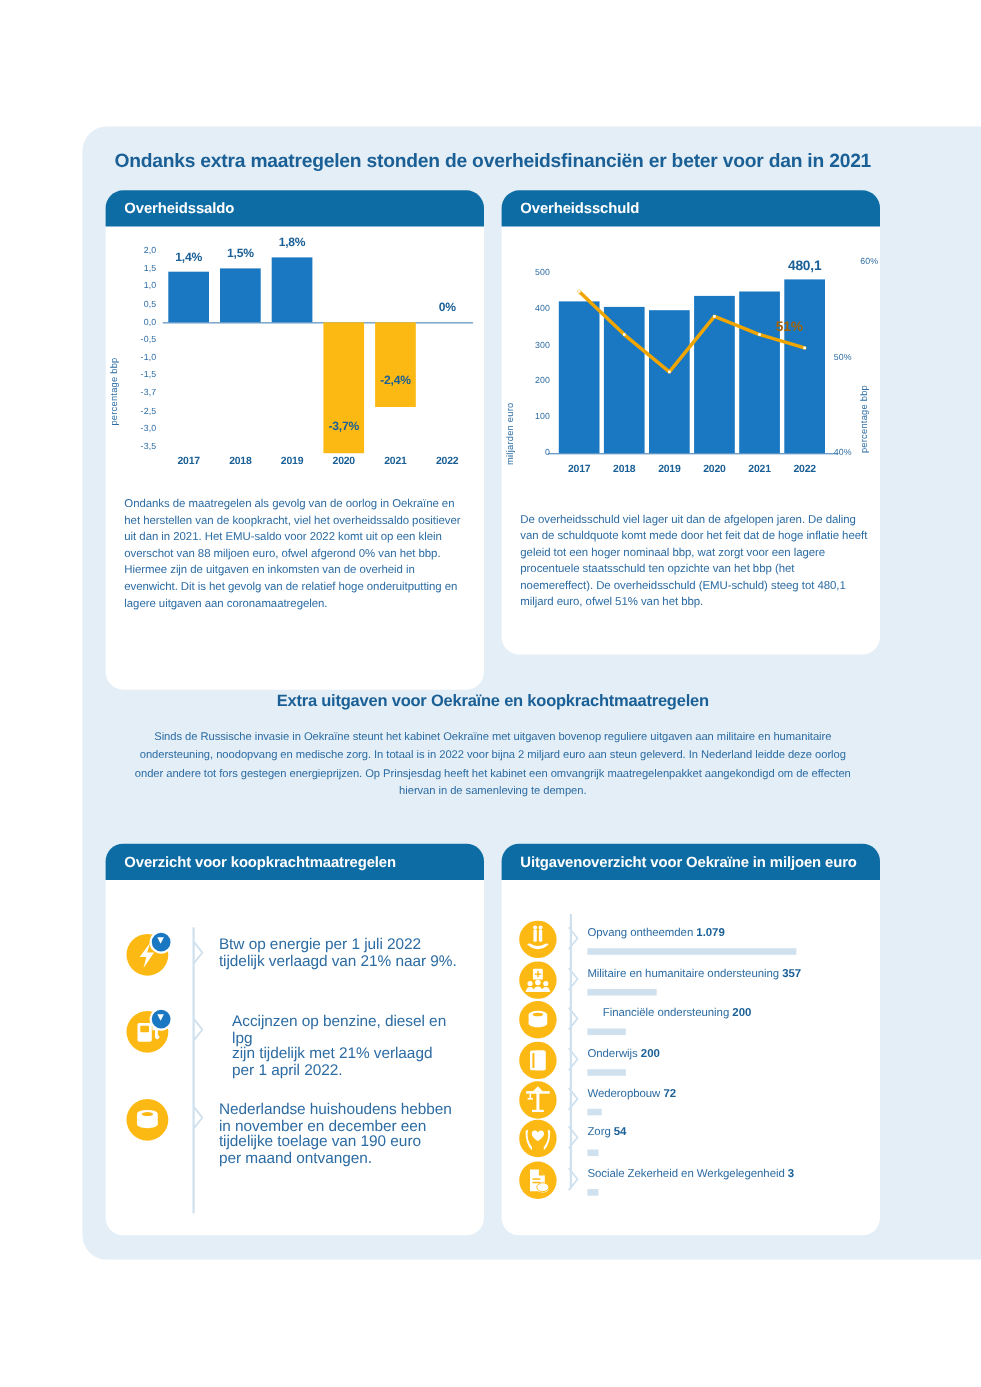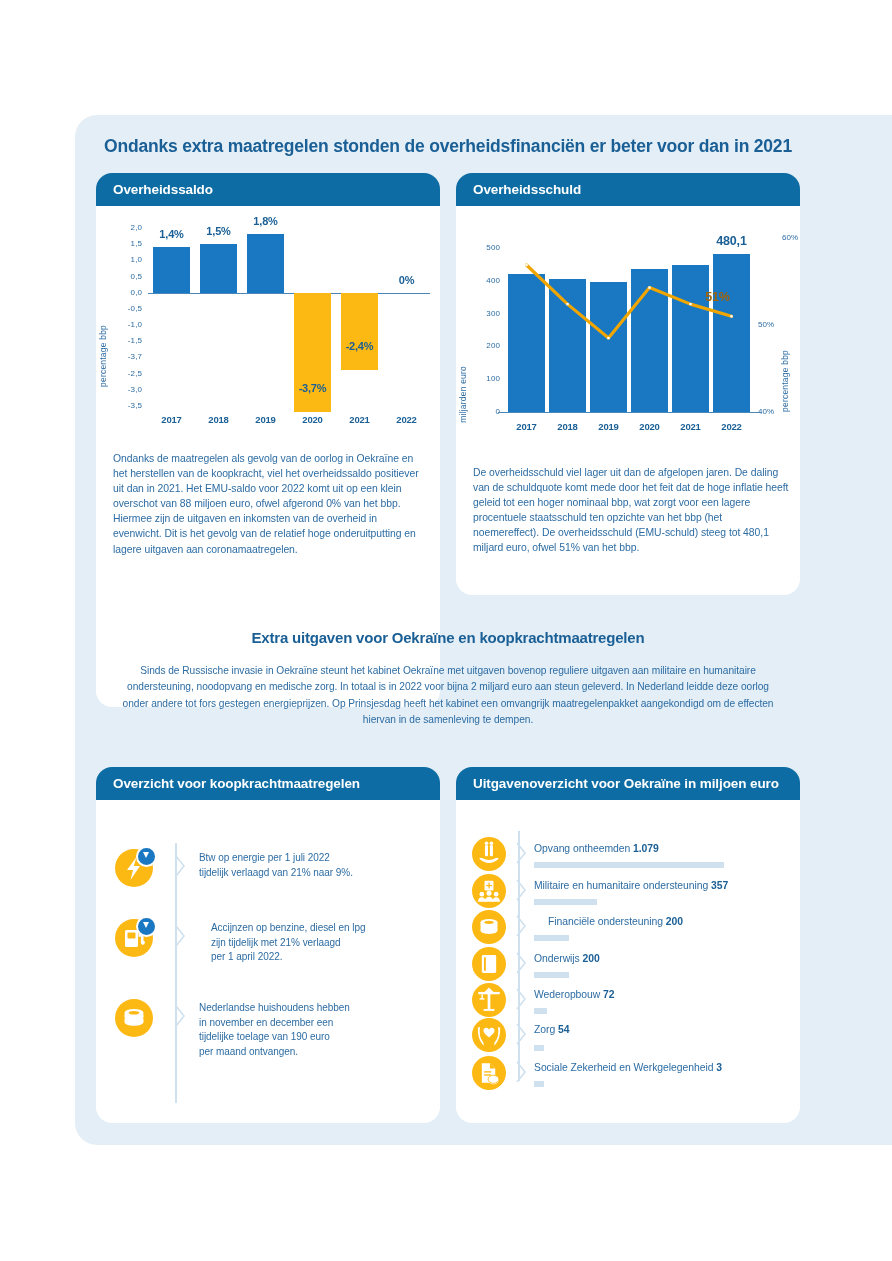--- a/index.html
+++ b/index.html
@@ -21,21 +21,21 @@
     position:absolute;left:104px;top:136px;width:790px;
     font-size:17.5px;font-weight:bold;color:#1a5f95;letter-spacing:-0.2px;
   }
 
   
   .card{position:absolute;background:#ffffff;border-radius:16px;}
   .card-hd{
     background:#0c6ca3;color:#ffffff;border-radius:16px 16px 0 0;
     font-size:13.5px;font-weight:bold;padding:9px 0 9px 17px;letter-spacing:-0.1px;
   }
-  #card-saldo {left:96px;top:173px;width:344px;height:534px;}
+  #card-saldo {left:96px;top:173px;width:344px;height:454px;}
   #card-schuld{left:456px;top:173px;width:344px;height:422px;}
   #card-koop  {left:96px;top:767px;width:344px;height:356px;border-radius:16px 16px 16px 16px;}
   #card-oekr  {left:456px;top:767px;width:344px;height:356px;}
 
   
   .chart-wrap{position:relative;width:100%;height:235px;}
   .axis-label{
     position:absolute;font-size:8.5px;color:#2d6ca3;
     writing-mode:vertical-rl;transform:rotate(180deg);letter-spacing:.2px;
   }
@@ -75,21 +75,21 @@
   .badge{
     position:absolute;right:-4px;top:-3px;width:17px;height:17px;border-radius:50%;
     background:#1a78c2;border:2px solid #ffffff;
   }
   .badge:after{
     content:"";position:absolute;left:4.5px;top:3.5px;
     border-left:3.5px solid transparent;border-right:3.5px solid transparent;
     border-top:6px solid #ffffff;
   }
   .chev{position:absolute;width:11px;height:22px;}
-  .mtext{font-size:10px;line-height:14.6px;color:#2d6ca3;letter-spacing:-.05px;}
+  .mtext{font-size:14px;line-height:14.6px;color:#2d6ca3;letter-spacing:-.05px;}
 
   .spine{position:absolute;width:1.5px;background:#cfe1ef;}
 
   
   .urow{position:absolute;display:flex;align-items:flex-start;}
   .ulabel{font-size:10.4px;color:#2d6ca3;letter-spacing:-.05px;white-space:nowrap;}
   .ulabel b{color:#1a5f95;font-weight:bold;}
   .ubar{position:absolute;height:6px;background:#cfe1ef;}
   .bigcircle{
     position:absolute;width:96px;height:96px;border-radius:50%;background:#1a78c2;

